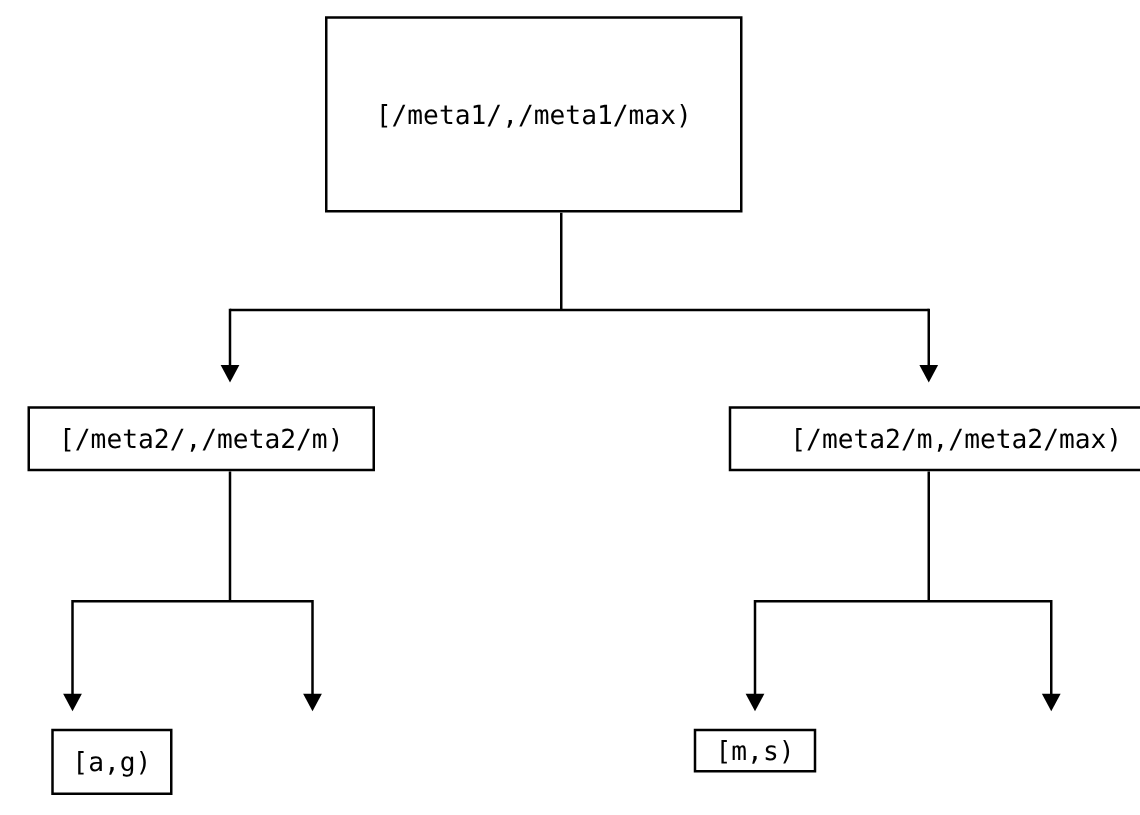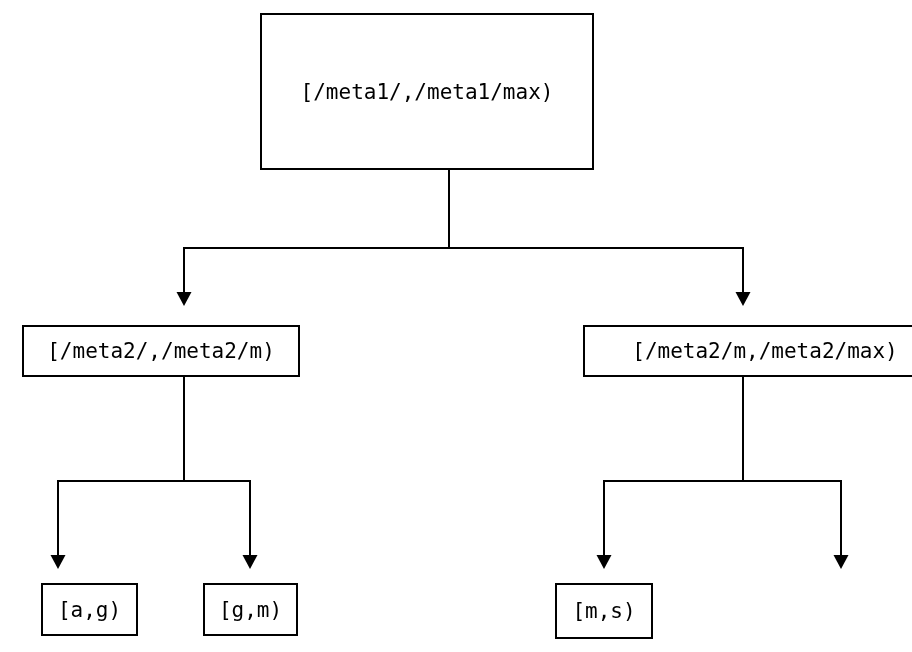--- a/index.html
+++ b/index.html
@@ -33,21 +33,21 @@
     justify-content: center;
     color: #000000;
     font-size: 21px;
     white-space: nowrap;
   }
   #node-root      { left: 260px; top: 13px;  width: 334px; height: 157px; }
   #node-l2-left   { left: 22px;  top: 325px; width: 278px; height: 52px; }
   #node-l2-right  { left: 583px; top: 325px; width: 364px; height: 52px; }
   #node-leaf-ag   { left: 10px;  top: 583px; width: 97px;  height: 53px; margin-left: 31px; }
   #node-leaf-gm   { left: 203px; top: 583px; width: 95px;  height: 53px; }
-  #node-leaf-ms   { left: 555px; top: 583px; width: 98px;  height: 56px; }
+  #node-leaf-ms   { left: 555px; top: 583px; width: 98px;  height: 35px; }
   #node-leaf-smax { left: 778px; top: 583px; width: 126px; height: 53px; }
   .edge-line {
     stroke: #000000;
     stroke-width: 2;
     fill: none;
   }
   .arrow-head {
     fill: #000000;
     stroke: none;
   }
@@ -96,22 +96,19 @@
   </div>
 
   <div class="node" id="node-l2-right">
     <span>[/meta2/m,/meta2/max)</span>
   </div>
 
   <div class="node" id="node-leaf-ag">
     <span>[a,g)</span>
   </div>
 
-  <div class="node" id="node-leaf-gm">
-    <span>[g,m)</span>
-  </div>
 
   <div class="node" id="node-leaf-ms">
     <span>[m,s)</span>
   </div>
 
 
 </div>
 
 </body></html>

